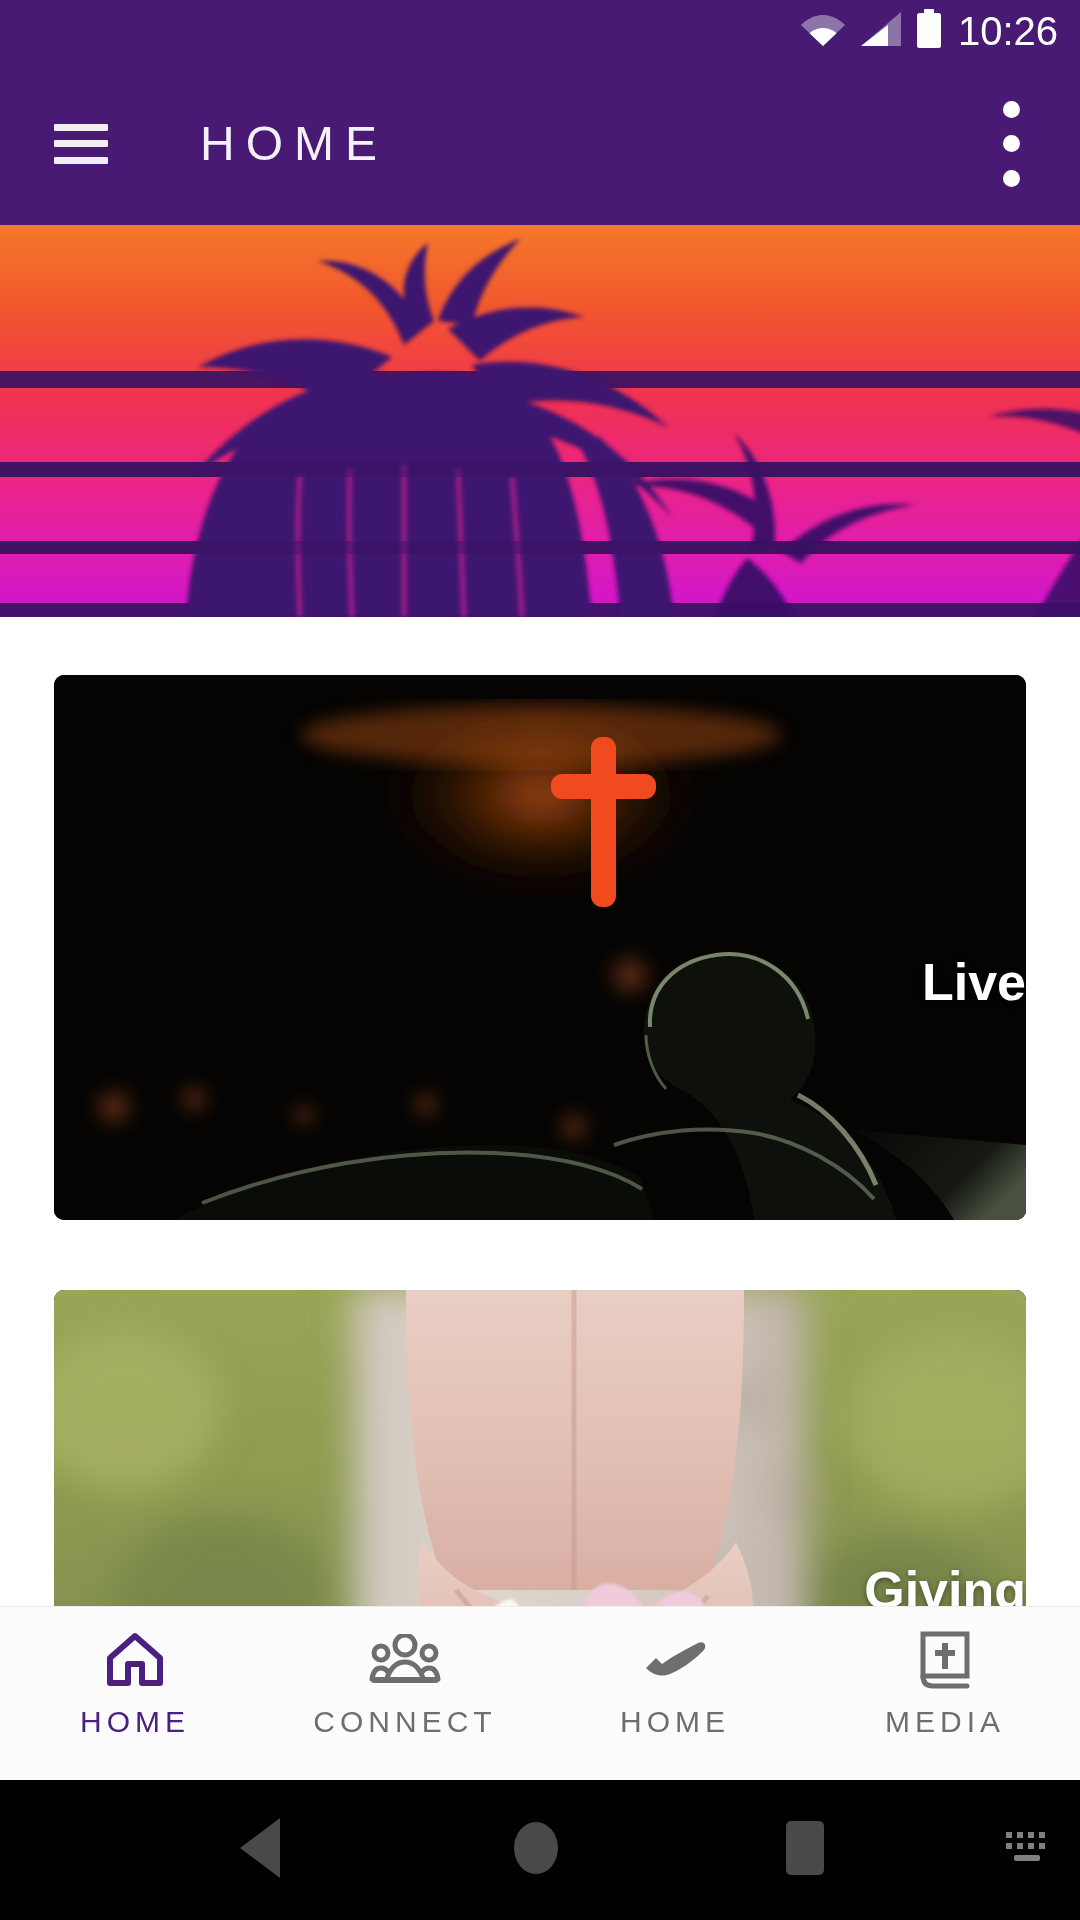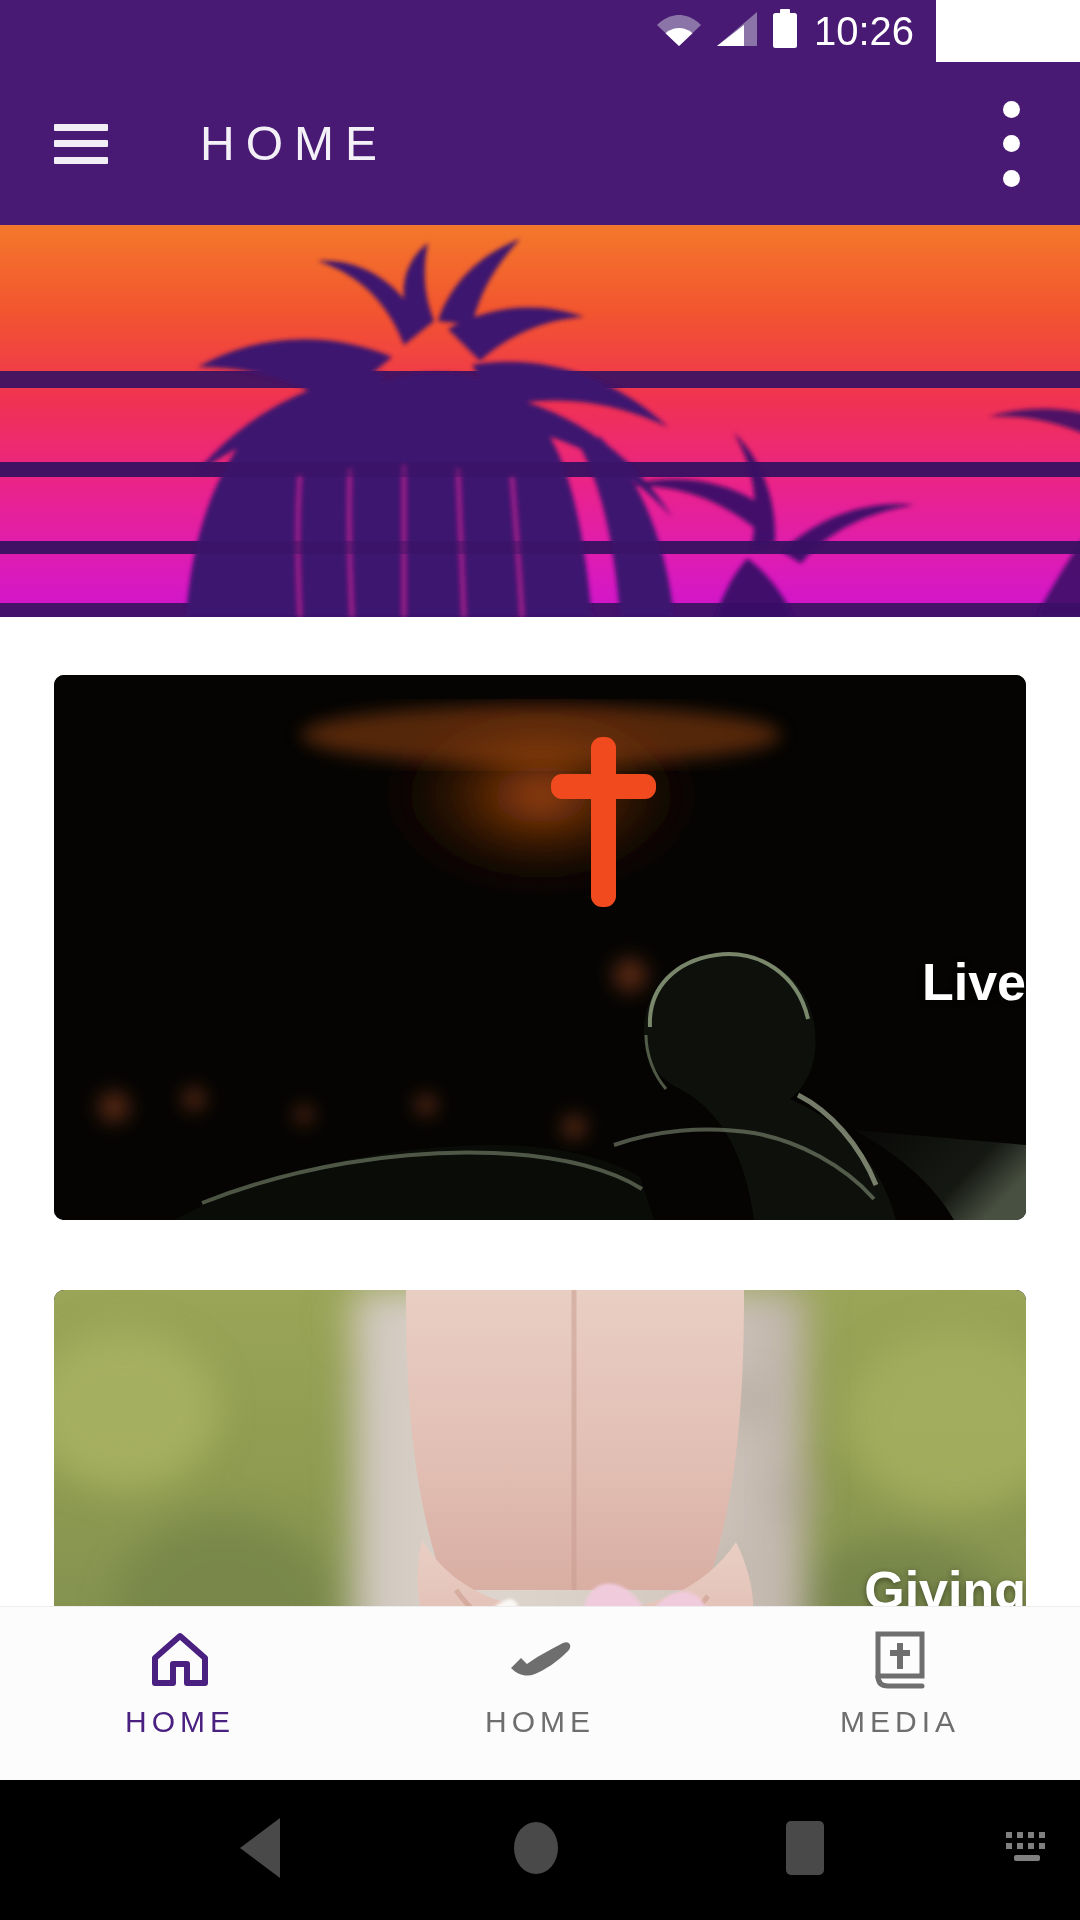--- a/index.html
+++ b/index.html
@@ -6,21 +6,21 @@
   html, body {
     width:1080px; height:1920px;
     background:#ffffff;
     font-family:"Liberation Sans", sans-serif;
     overflow:hidden;
   }
   .phone { position:relative; width:1080px; height:1920px; background:#ffffff; }
 
   
   .statusbar {
-    position:absolute; top:0; left:0; width:936px; height:62px;
+    position:absolute; top:0; left:0; width:1080px; height:62px;
     background:#481A73;
     display:flex; align-items:center; justify-content:flex-end;
     padding-right:22px;
   }
   .sb-icons { display:flex; align-items:center; gap:14px; }
   .sb-time {
     color:#ffffff; font-size:40px; font-weight:400;
     letter-spacing:0px; margin-left:16px; line-height:1;
   }
 
@@ -404,20 +404,34 @@
 
     <div class="navitem active">
       <div class="navicon">
         <svg width="62" height="58" viewBox="0 0 62 58">
           <path d="M6 27 L31 5 L56 27 L56 52 L38 52 L38 33 L24 33 L24 52 L6 52 Z" fill="none" stroke="#4A2080" stroke-width="6" stroke-linejoin="round"></path>
         </svg>
       </div>
       <div class="navlabel">HOME</div>
     </div>
 
+    <div class="navitem">
+      <div class="navicon">
+        <svg width="72" height="52" viewBox="0 0 72 52">
+          <circle cx="36" cy="11" r="10" fill="none" stroke="#6E6E6E" stroke-width="5"></circle>
+          <circle cx="12" cy="19" r="7" fill="none" stroke="#6E6E6E" stroke-width="5"></circle>
+          <circle cx="60" cy="19" r="7" fill="none" stroke="#6E6E6E" stroke-width="5"></circle>
+          <path d="M18 44 C22 33 28 28 36 28 C44 28 50 33 54 44" fill="none" stroke="#6E6E6E" stroke-width="5" stroke-linecap="round"></path>
+          <path d="M3 45 C4 38 7 34 12 34 C15 34 17 35 19 38" fill="none" stroke="#6E6E6E" stroke-width="5" stroke-linecap="round"></path>
+          <path d="M69 45 C68 38 65 34 60 34 C57 34 55 35 53 38" fill="none" stroke="#6E6E6E" stroke-width="5" stroke-linecap="round"></path>
+          <rect x="2" y="43" width="68" height="6" rx="3" fill="#6E6E6E"></rect>
+        </svg>
+      </div>
+      <div class="navlabel">CONNECT</div>
+    </div>
 
 
     <div class="navitem">
       <div class="navicon">
         <svg width="70" height="44" viewBox="0 0 70 44">
           <path d="M6 30 L16 20 L22 26 C30 20 44 12 58 5 C64 2 68 8 63 13
                    C52 24 40 32 30 36 C22 39 14 38 6 30 Z" fill="#6E6E6E"></path>
         </svg>
       </div>
       <div class="navlabel">HOME</div>

